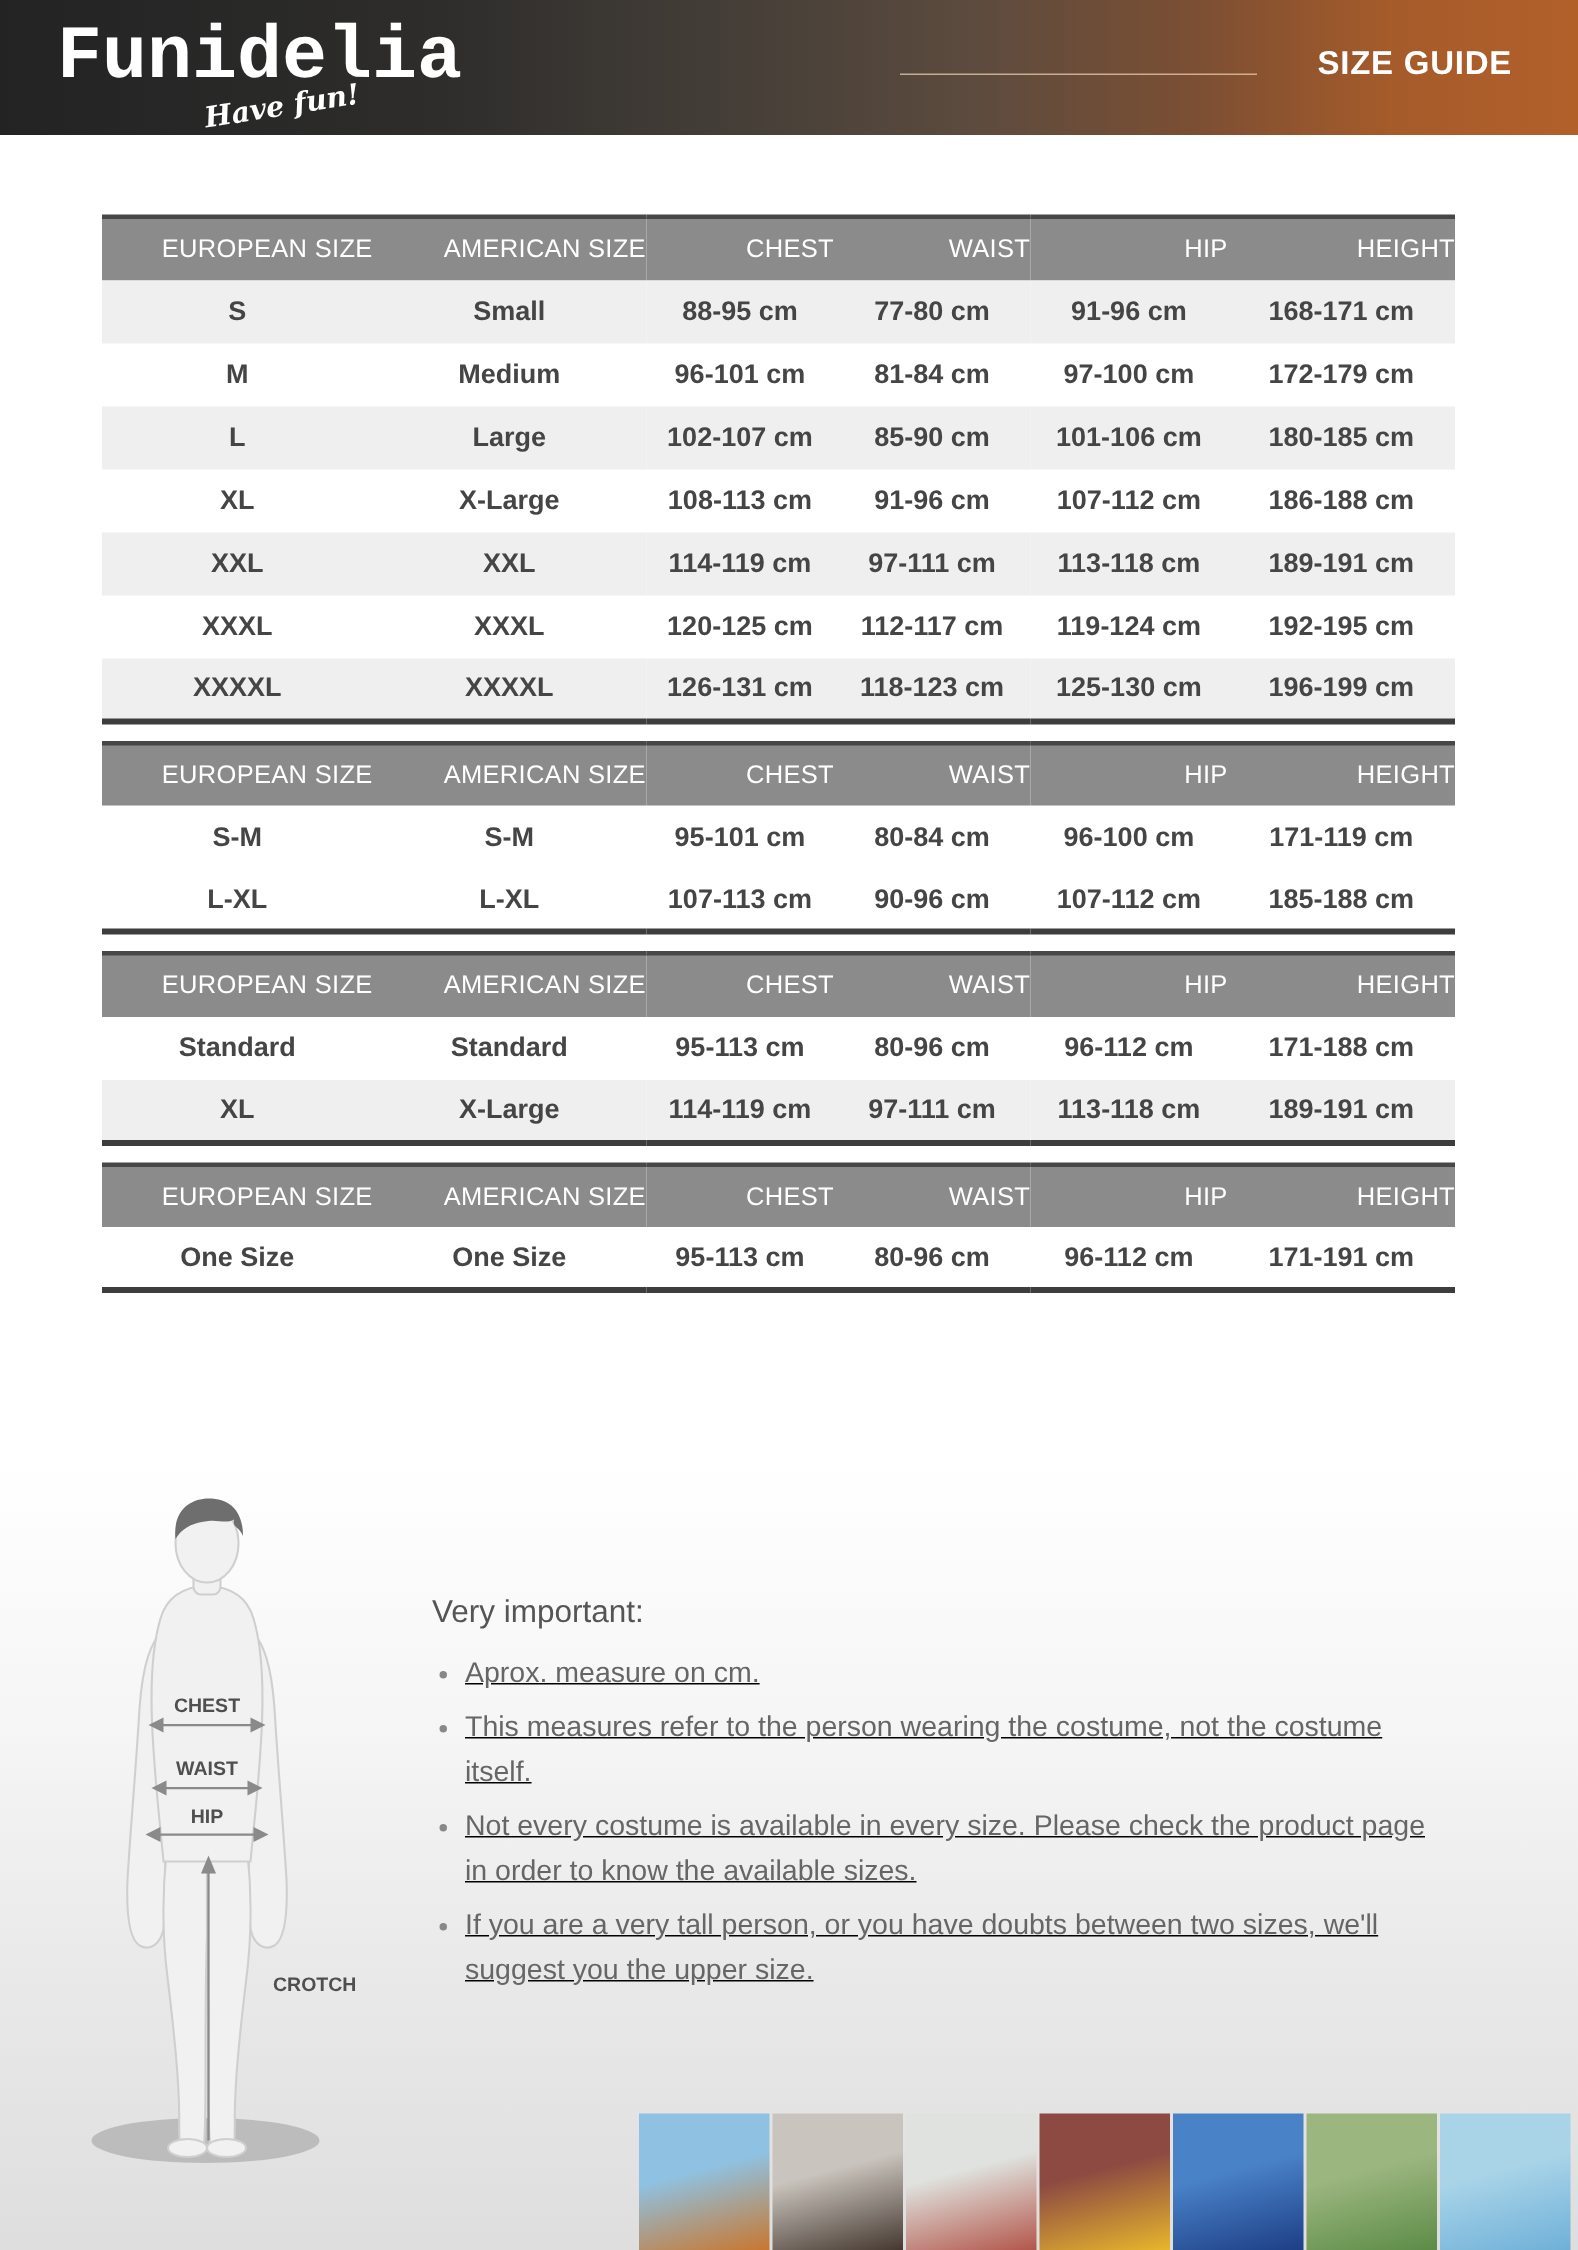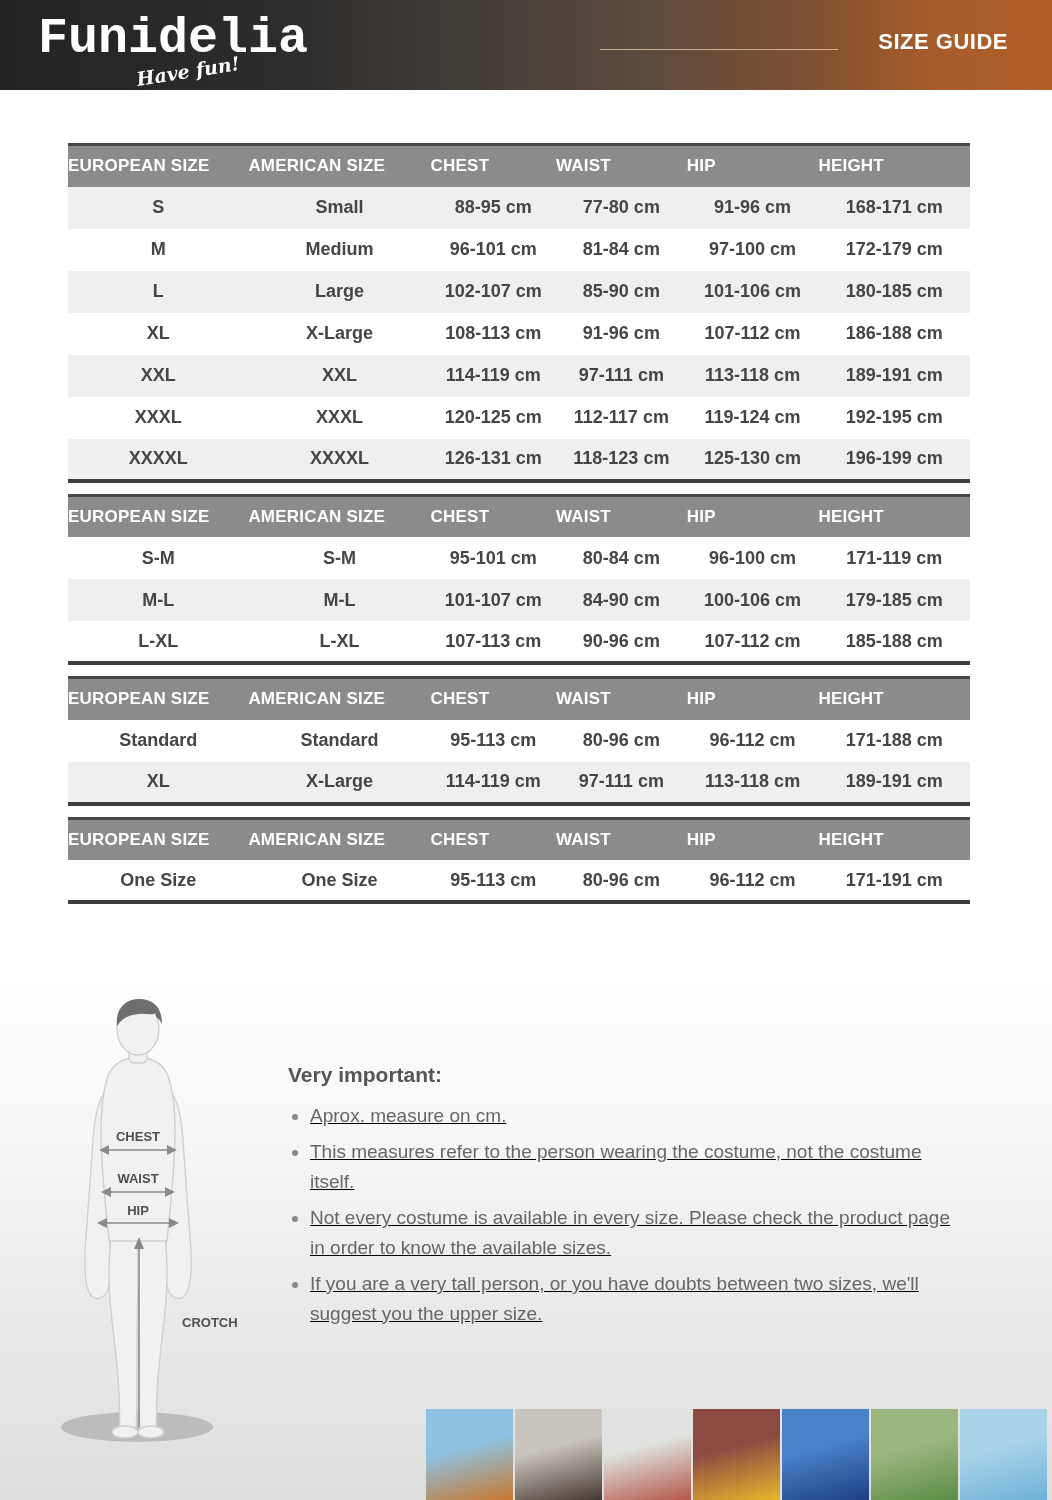--- a/index.html
+++ b/index.html
@@ -49,23 +49,23 @@
   table.size-table {
     width: 100%;
     border-collapse: collapse;
     table-layout: fixed;
     margin-bottom: 11px;
     border-top: 3px solid #474747;
     border-bottom: 4px solid #3d3d3d;
   }
   table.size-table th {
     background: #8b8b8b; color: #ffffff;
-    font-size: 17px; font-weight: bold;
+    font-size: 17px; font-weight: normal;
     height: 42px; letter-spacing: 0.2px;
-    text-align: left; padding: 0;
+    text-align: right; padding: 0;
   }
   table.size-table td {
     text-align: center;
     font-size: 18px; font-weight: bold;
     color: #454545; height: 42px; padding: 0;
   }
   table.size-table tr.alt { background: #efefef; }
   table.size-table th:nth-child(1) { width: 20.0%; }
   table.size-table th:nth-child(2) { width: 20.2%; }
   table.size-table th:nth-child(3) { width: 13.9%; }
@@ -73,21 +73,21 @@
   table.size-table th:nth-child(5) { width: 14.6%; }
 
   
   .bottom-section {
     position: absolute; top: 975px; left: 0;
     width: 1052px; height: 525px;
     background: linear-gradient(180deg, #ffffff 0%, #f5f5f5 35%, #e9e9e9 65%, #dedede 100%);
   }
   .figure-wrap { position: absolute; left: 55px; top: 14px; width: 235px; height: 470px; }
   .notes { position: absolute; left: 288px; top: 88px; width: 678px; }
-  .notes-title { font-size: 21px; font-weight: bold; color: #555555; margin: 0 0 14px 0; }
+  .notes-title { font-size: 21px; font-weight: normal; color: #555555; margin: 0 0 14px 0; }
   .notes-list { margin: 0; padding-left: 22px; text-decoration: underline; }
   .notes-list li {
     font-size: 19px; color: #666666;
     line-height: 1.55; margin-bottom: 7px;
   }
   .notes-list li::marker { color: #888888; }
 
   
   .photo-strip {
     position: absolute; right: 5px; bottom: 0;
@@ -193,28 +193,20 @@
         </tr>
       </thead>
       <tbody>
         <tr>
           <td>S-M</td>
           <td>S-M</td>
           <td>95-101 cm</td>
           <td>80-84 cm</td>
           <td>96-100 cm</td>
           <td>171-119 cm</td>
-        </tr>
-        <tr class="alt">
-          <td>M-L</td>
-          <td>M-L</td>
-          <td>101-107 cm</td>
-          <td>84-90 cm</td>
-          <td>100-106 cm</td>
-          <td>179-185 cm</td>
         </tr>
         <tr>
           <td>L-XL</td>
           <td>L-XL</td>
           <td>107-113 cm</td>
           <td>90-96 cm</td>
           <td>107-112 cm</td>
           <td>185-188 cm</td>
         </tr>
       </tbody>

